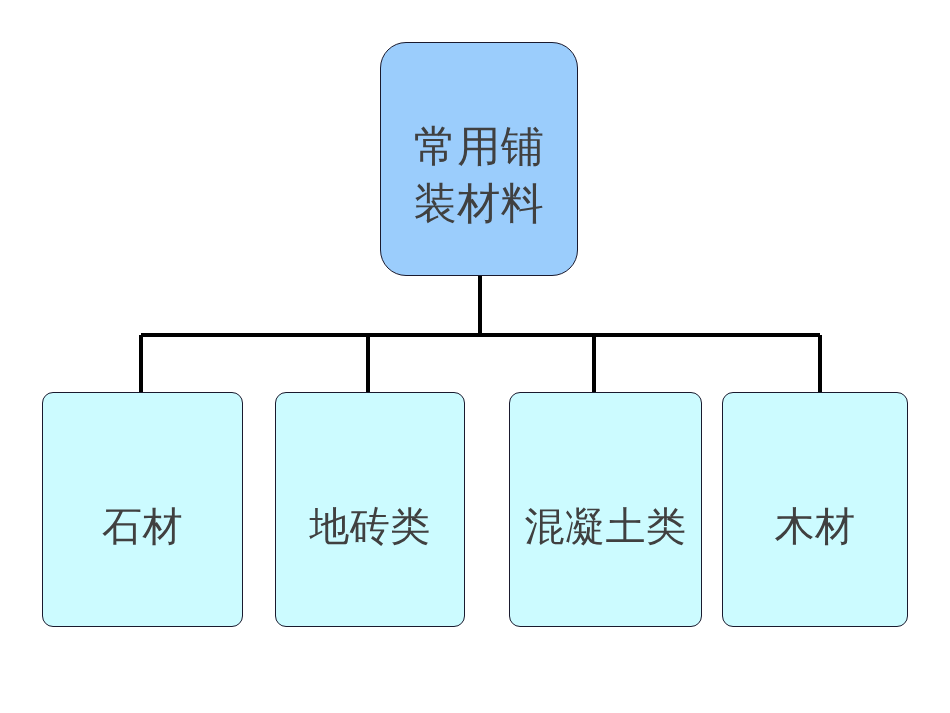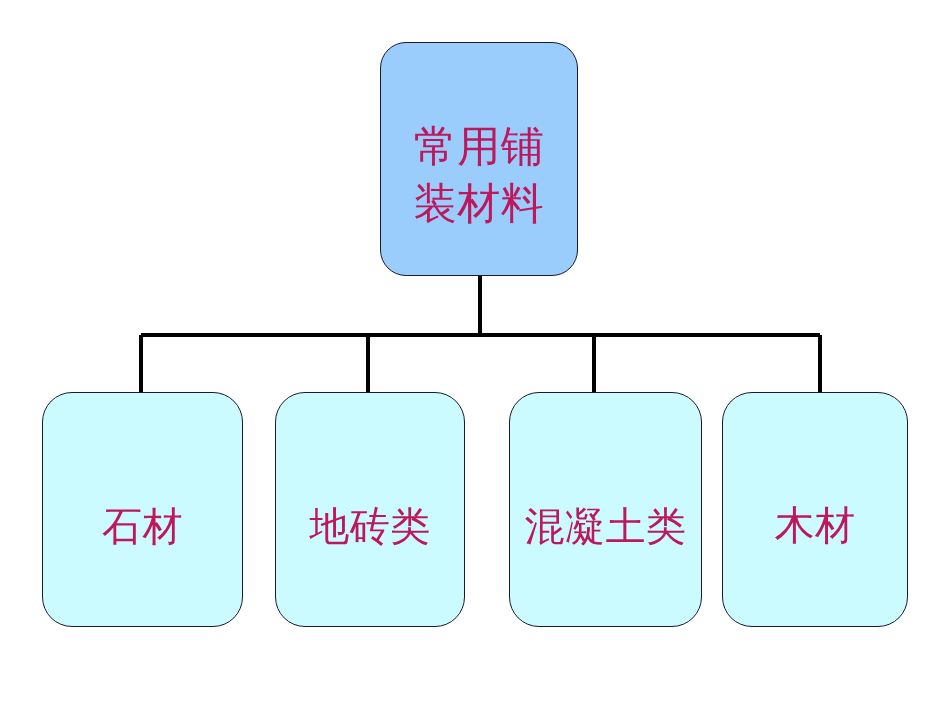--- a/index.html
+++ b/index.html
@@ -32,25 +32,25 @@
     align-items: center;
     justify-content: center;
     text-align: center;
     border: 1px solid #1a1a2e;
     z-index: 2;
   }
   .node-root {
     border-radius: 26px;
   }
   .node-child {
-    border-radius: 30px;
+    border-radius: 11px;
   }
   .node-label {
     display: block;
-    color: #be185d;
+    color: #404040;
     line-height: 1.15;
     letter-spacing: 0.5px;
     white-space: pre-line;
     margin-top: 32px;
   }
   .node-root .node-label {
     font-size: 43px;
     line-height: 1.32;
   }
   .node-child .node-label {
@@ -83,17 +83,17 @@
   </div>
 
   <div class="node node-child" style="left:275px; top:392px; width:190px; height:235px; background:#CCFBFF;">
     <span class="node-label">地砖类</span>
   </div>
 
   <div class="node node-child" style="left:509px; top:392px; width:193px; height:235px; background:#CCFBFF;">
     <span class="node-label">混凝土类</span>
   </div>
 
-  <div class="node node-child" style="left:722px; top:392px; width:186px; height:235px; background:#CCFBFF;font-family:Liberation Serif, serif;">
+  <div class="node node-child" style="left:722px; top:392px; width:186px; height:235px; background:#CCFBFF;">
     <span class="node-label">木材</span>
   </div>
 
 </div>
 
 </body></html>

